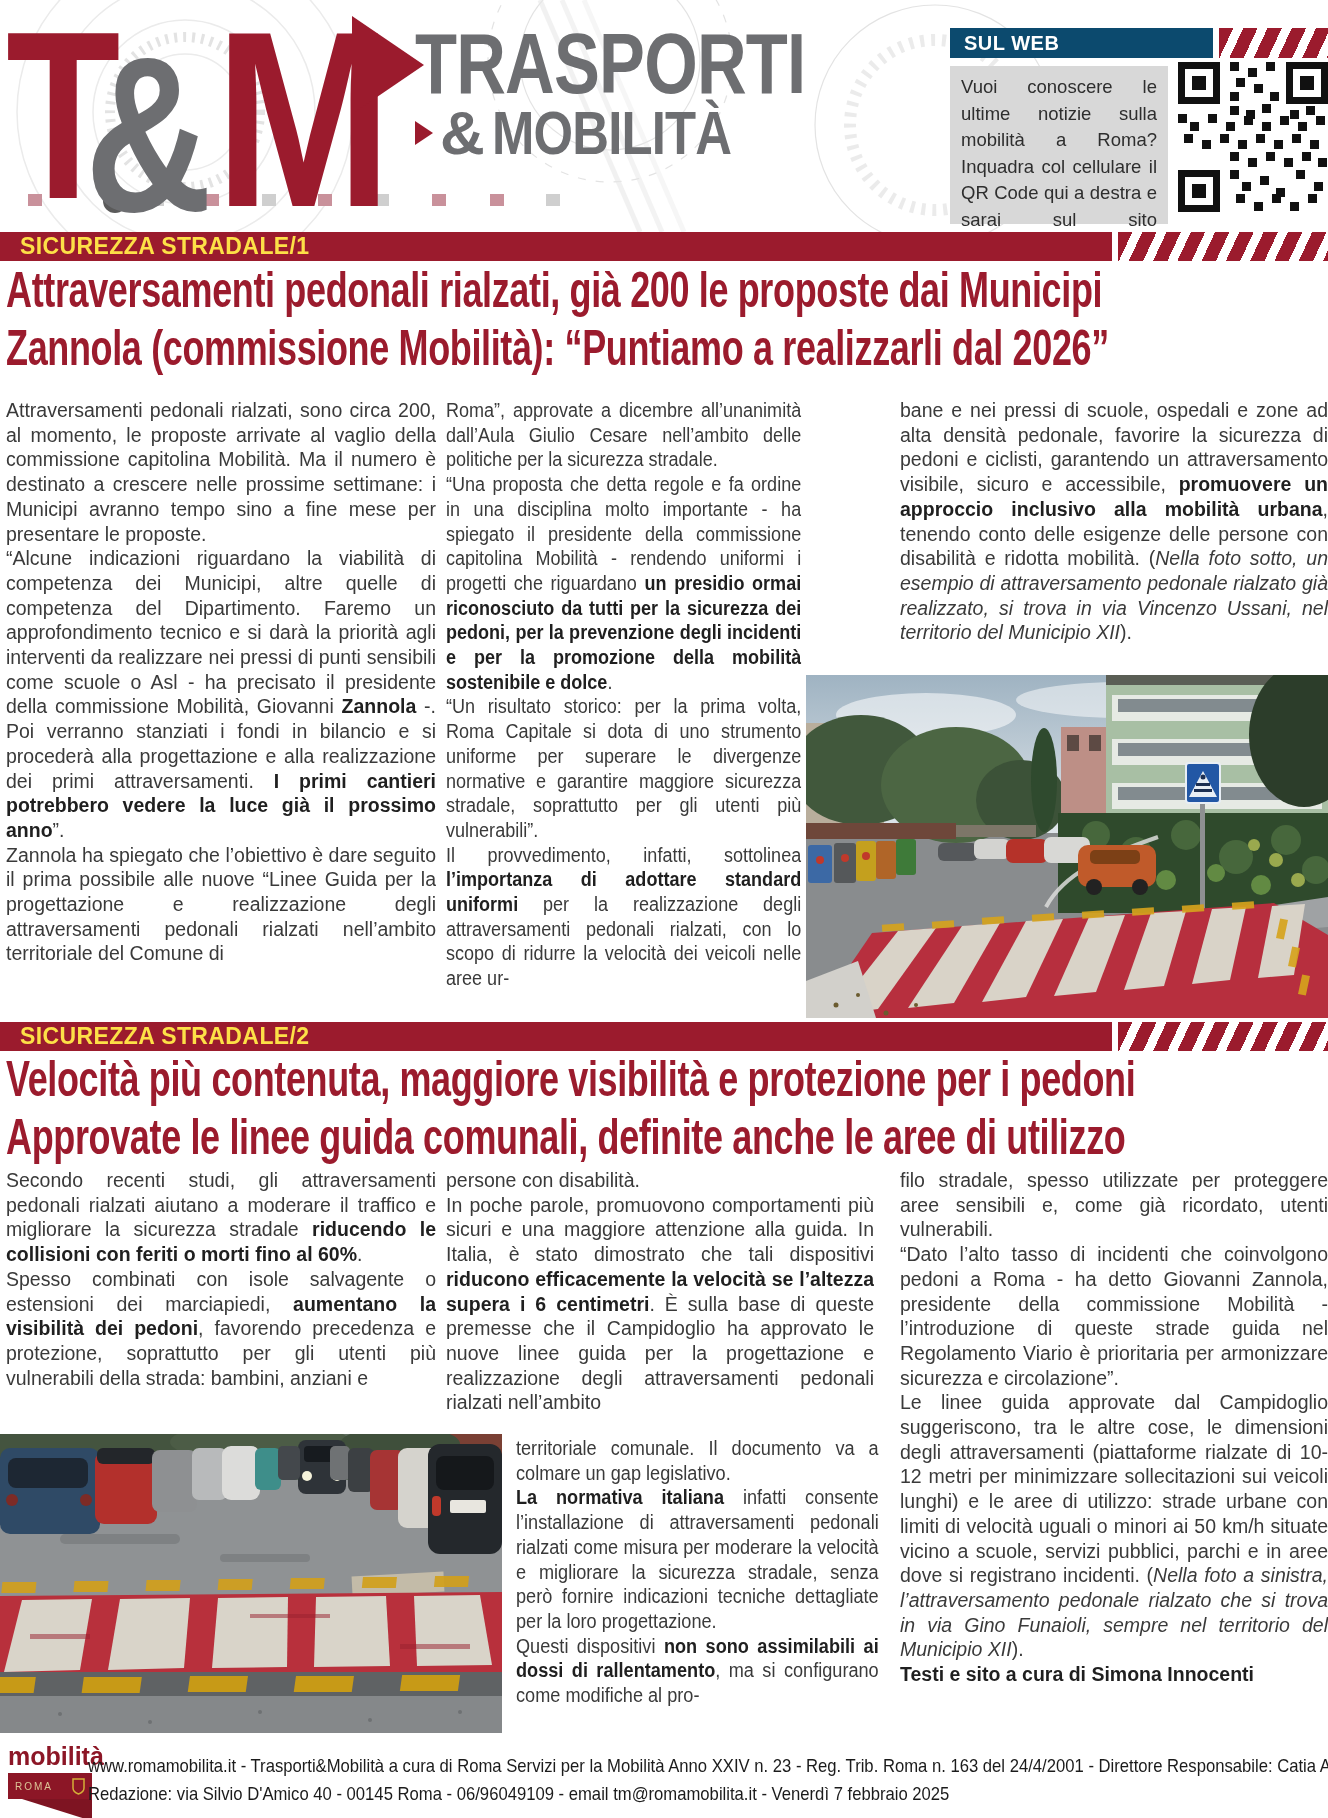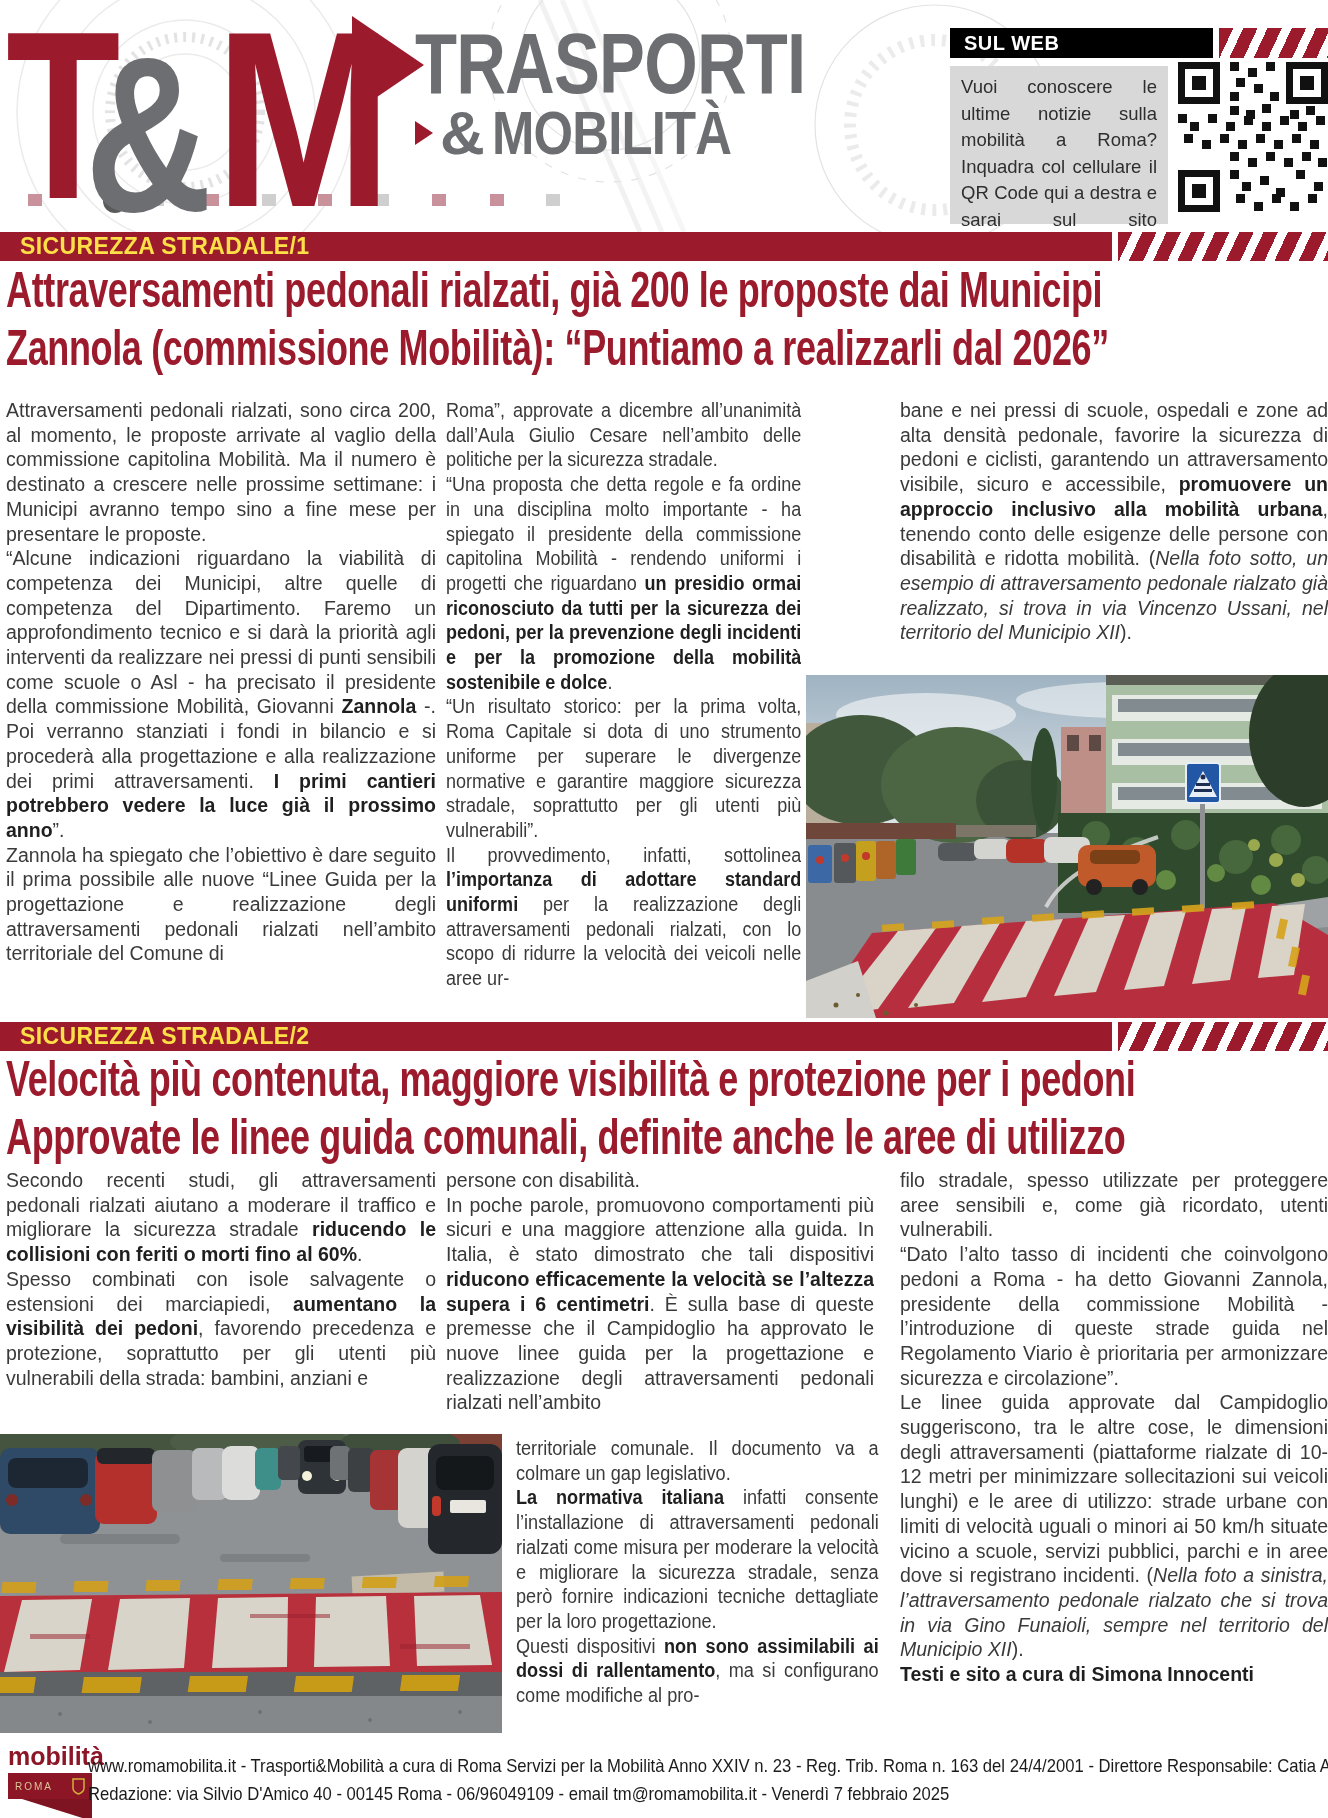--- a/index.html
+++ b/index.html
@@ -7,21 +7,21 @@
         font-family:"Liberation Sans",sans-serif;margin:0 auto;}
   .abs{position:absolute;}
 
   
   .mast-letter{position:absolute;font-weight:bold;line-height:1;transform-origin:left top;white-space:nowrap;}
   .mast-title{position:absolute;font-weight:bold;color:#6D6E71;transform-origin:left top;white-space:nowrap;line-height:1;}
   .tri{width:0;height:0;}
   .tri-big{border-left:72px solid #9B1B2D;border-top:49px solid transparent;border-bottom:49px solid transparent;}
   .tri-small{border-left:18px solid #9B1B2D;border-top:12px solid transparent;border-bottom:12px solid transparent;display:inline-block;}
 
-  .sulweb-bar{background:#000000;color:#fff;display:flex;align-items:center;font-weight:bold;font-size:20px;letter-spacing:.5px;padding-left:14px;box-sizing:border-box;}
+  .sulweb-bar{background:#0c4a6e;color:#fff;display:flex;align-items:center;font-weight:bold;font-size:20px;letter-spacing:.5px;padding-left:14px;box-sizing:border-box;}
   .stripes{background:repeating-linear-gradient(115deg,#9B1B2D 0 13px,#ffffff 13px 22px);}
   .graybox{background:#d8d8d8;color:#2e2e2e;font-size:18.5px;line-height:26.5px;text-align:justify;padding:8px 11px;box-sizing:border-box;}
 
   
   .kicker{background:#9B1B2D;color:#fde047;display:flex;align-items:center;font-weight:bold;font-size:23px;letter-spacing:.4px;padding-left:20px;box-sizing:border-box;}
   .headline{position:absolute;color:#9B1B2D;font-weight:bold;font-size:50px;letter-spacing:-.5px;white-space:nowrap;transform:scaleX(.72);transform-origin:left top;line-height:1;}
 
   
   .bodycol{font-size:19.5px;line-height:24.7px;color:#3a3a3a;text-align:justify;overflow:hidden;}
   .bodycol p{margin:0;}

